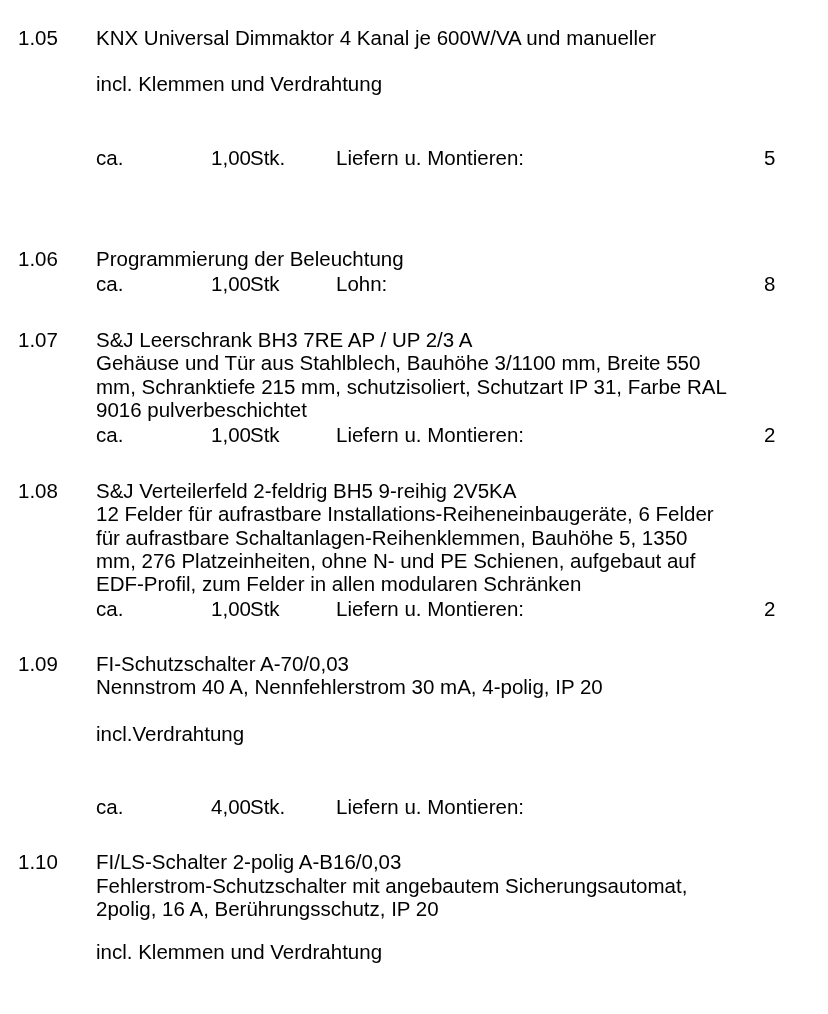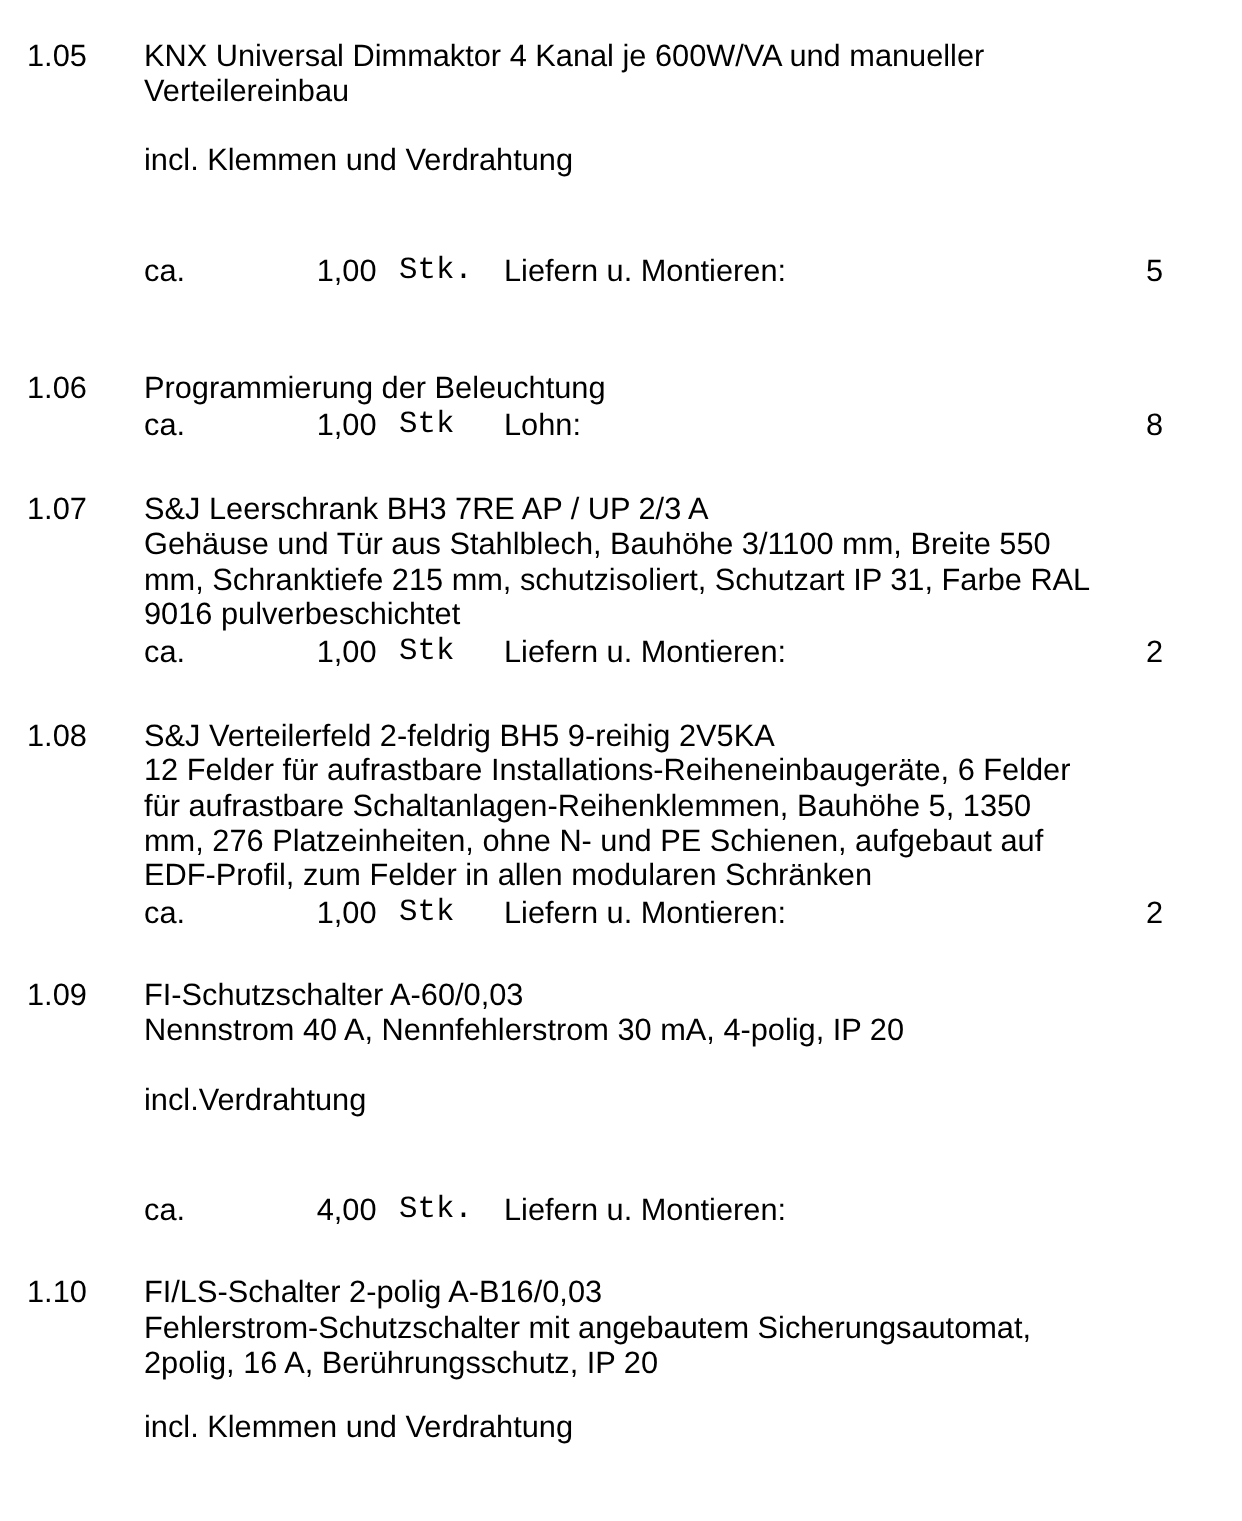--- a/index.html
+++ b/index.html
@@ -42,38 +42,37 @@
   .qty-a { margin-top: 50.2px; }
   
   .qty-b { margin-top: 1.7px; }
   .qty-row {
     position: relative;
     height: 23.3px;
     white-space: nowrap;
   }
   .qty-prefix { position: absolute; left: 0; }
   .qty-value  { position: absolute; left: 60px; width: 95px; text-align: right; }
-  .qty-unit   { position: absolute; left: 170px; font-family: Liberation Mono, monospace; }
+  .qty-unit   { position: absolute; left: 154px; }
   .qty-action { position: absolute; left: 240px; }
   .qty-price  { position: absolute; left: 668px; }
   .i105 { top: 25.5px; }
   .i106 { top: 247px; }
   .i107 { top: 328px; }
   .i108 { top: 479px; }
   .i109 { top: 652px; }
   .i110 { top: 850.3px; }
 </style>
 </head>
 <body>
 
 <div class="item i105">
   <span class="pos">1.05</span>
   <div class="content">
     <div class="line">KNX Universal Dimmaktor 4 Kanal je 600W/VA und manueller</div>
-    <div class="line">Verteilereinbau</div>
     <div class="line note-gap-a">incl. Klemmen und Verdrahtung</div>
     <div class="qty-row qty-a">
       <span class="qty-prefix">ca.</span>
       <span class="qty-value">1,00</span>
       <span class="qty-unit">Stk.</span>
       <span class="qty-action">Liefern u. Montieren:</span>
       <span class="qty-price">5</span>
     </div>
   </div>
 </div>
@@ -123,21 +122,21 @@
       <span class="qty-unit">Stk</span>
       <span class="qty-action">Liefern u. Montieren:</span>
       <span class="qty-price">2</span>
     </div>
   </div>
 </div>
 
 <div class="item i109">
   <span class="pos">1.09</span>
   <div class="content">
-    <div class="line">FI-Schutzschalter A-60/0,03</div>
+    <div class="line">FI-Schutzschalter A-70/0,03</div>
     <div class="line">Nennstrom 40 A, Nennfehlerstrom 30 mA, 4-polig, IP 20</div>
     <div class="line note-gap-a">incl.Verdrahtung</div>
     <div class="qty-row qty-a">
       <span class="qty-prefix">ca.</span>
       <span class="qty-value">4,00</span>
       <span class="qty-unit">Stk.</span>
       <span class="qty-action">Liefern u. Montieren:</span>
     </div>
   </div>
 </div>

